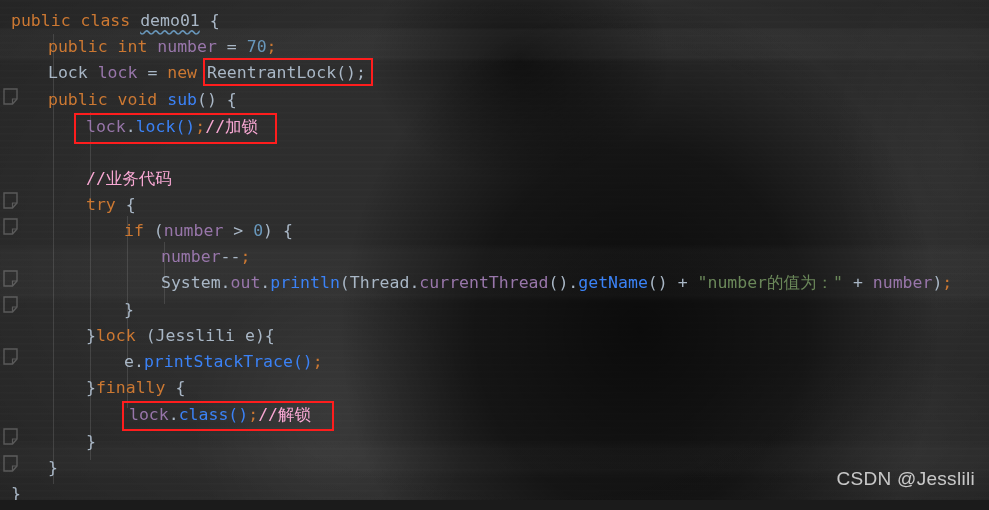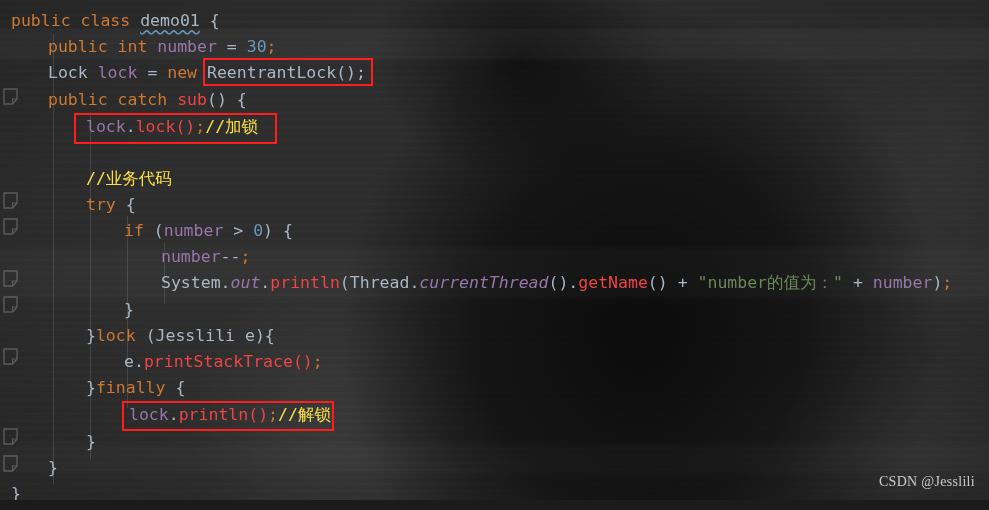--- a/index.html
+++ b/index.html
@@ -89,24 +89,24 @@
     font-size: 16.5px;
     white-space: pre;
     letter-spacing: 0px;
   }
 
   .kw        { color: #cc7832; }          
   .type      { color: #a9b7c6; }          
   .field     { color: #9876aa; }          
   .num       { color: #6897bb; }          
   .punct     { color: #a9b7c6; }          
-  .method    { color: #ef4444; margin-top: 38px; }
+  .method    { color: #3b82f6; margin-top: 38px; }
   .str       { color: #6a8759; }          
-  .cmt       { color: #fde047; margin-top: 48px; }          
-  .ital      { font-style: italic; color: #9876aa; margin-top: 16px; }
+  .cmt       { color: #f9a8d4; margin-top: 48px; }          
+  .ital      { color: #9876aa; margin-top: 16px; }
   .semi      { color: #cc7832; }
   .op        { color: #a9b7c6; }
 
   .wavy {
     text-decoration: underline wavy #6897bb;
     text-decoration-skip-ink: none;
     text-underline-offset: 3px;
   }
 
   
@@ -116,22 +116,22 @@
     box-sizing: border-box;
     pointer-events: none;
   }
 
   
   #watermark {
     position: absolute;
     right: 14px;
     bottom: 10px;
     color: rgba(226,226,226,0.86);
-    font-family: Liberation Serif, serif;
-    font-size: 14px;
+    font-family: Liberation Sans, sans-serif;
+    font-size: 19px;
     letter-spacing: 0.3px;
   }
 </style>
 </head>
 <body>
 
 <div id="screen">
 
   <div id="bg-photo"></div>
   <div id="bg-vignette"></div>
@@ -187,25 +187,25 @@
     </div>
     <div class="gutter-icon" style="top:455px;">
       <svg width="15" height="17" viewBox="0 0 15 17">
           <path d="M1 1 H14 V11 L9.5 16 H1 Z" fill="none" stroke="#c9c9c9" stroke-width="1.4"></path>
           <path d="M9.5 16 V11 H14" fill="none" stroke="#c9c9c9" stroke-width="1.2"></path>
         </svg>
     </div>
 
     <div class="code-line" style="top:8px; padding-left:11px;"><span class="kw">public</span> <span class="kw">class</span> <span class="type wavy">demo01</span> <span class="punct">{</span></div>
 
-    <div class="code-line" style="top:34px; padding-left:48px;"><span class="kw">public</span> <span class="kw">int</span> <span class="field">number</span> <span class="op">=</span> <span class="num">30</span><span class="semi">;</span></div>
+    <div class="code-line" style="top:34px; padding-left:48px;"><span class="kw">public</span> <span class="kw">int</span> <span class="field">number</span> <span class="op">=</span> <span class="num">70</span><span class="semi">;</span></div>
 
     <div class="code-line" style="top:60px; padding-left:48px;"><span class="type">Lock</span> <span class="field">lock</span> <span class="op">=</span> <span class="kw">new</span> <span class="type">ReentrantLock();</span></div>
 
-    <div class="code-line" style="top:87px; padding-left:48px;"><span class="kw">public</span> <span class="kw">catch</span> <span class="method">sub</span><span class="punct">()</span> <span class="punct">{</span></div>
+    <div class="code-line" style="top:87px; padding-left:48px;"><span class="kw">public</span> <span class="kw">void</span> <span class="method">sub</span><span class="punct">()</span> <span class="punct">{</span></div>
 
     <div class="code-line" style="top:114px; padding-left:86px;"><span class="field">lock</span><span class="punct">.</span><span class="method">lock()</span><span class="semi">;</span><span class="cmt">//加锁</span></div>
 
     <div class="code-line" style="top:166px; padding-left:86px;"><span class="cmt">//业务代码</span></div>
 
     <div class="code-line" style="top:192px; padding-left:86px;"><span class="kw">try</span> <span class="punct">{</span></div>
 
     <div class="code-line" style="top:218px; padding-left:124px;"><span class="kw">if</span> <span class="punct">(</span><span class="field">number</span> <span class="op">&gt;</span> <span class="num">0</span><span class="punct">)</span> <span class="punct">{</span></div>
 
     <div class="code-line" style="top:244px; padding-left:161px;"><span class="field">number</span><span class="op">--</span><span class="semi">;</span></div>
@@ -213,21 +213,21 @@
     <div class="code-line" style="top:270px; padding-left:161px;"><span class="type">System</span><span class="punct">.</span><span class="ital">out</span><span class="punct">.</span><span class="method">println</span><span class="punct">(</span><span class="type">Thread</span><span class="punct">.</span><span class="ital">currentThread</span><span class="punct">()</span><span class="punct">.</span><span class="method">getName</span><span class="punct">()</span> <span class="op">+</span> <span class="str">"number的值为："</span> <span class="op">+</span> <span class="field">number</span><span class="punct">)</span><span class="semi">;</span></div>
 
     <div class="code-line" style="top:297px; padding-left:124px;"><span class="punct">}</span></div>
 
     <div class="code-line" style="top:323px; padding-left:86px;"><span class="punct">}</span><span class="kw">lock</span> <span class="punct">(</span><span class="type">Jesslili</span> <span class="type">e</span><span class="punct">)</span><span class="punct">{</span></div>
 
     <div class="code-line" style="top:349px; padding-left:124px;"><span class="type">e</span><span class="punct">.</span><span class="method">printStackTrace()</span><span class="semi">;</span></div>
 
     <div class="code-line" style="top:375px; padding-left:86px;"><span class="punct">}</span><span class="kw">finally</span> <span class="punct">{</span></div>
 
-    <div class="code-line" style="top:402px; padding-left:129px;"><span class="field">lock</span><span class="punct">.</span><span class="method">println()</span><span class="semi">;</span><span class="cmt">//解锁</span></div>
+    <div class="code-line" style="top:402px; padding-left:129px;"><span class="field">lock</span><span class="punct">.</span><span class="method">class()</span><span class="semi">;</span><span class="cmt">//解锁</span></div>
 
     <div class="code-line" style="top:429px; padding-left:86px;"><span class="punct">}</span></div>
 
     <div class="code-line" style="top:455px; padding-left:48px;"><span class="punct">}</span></div>
 
     <div class="code-line" style="top:481px; padding-left:11px;"><span class="punct">}</span></div>
 
     <div class="red-box" style="left:203px; top:58px;  width:170px; height:28px;"></div>
     <div class="red-box" style="left:74px;  top:113px; width:203px; height:31px;"></div>
     <div class="red-box" style="left:122px; top:401px; width:212px; height:30px;"></div>

